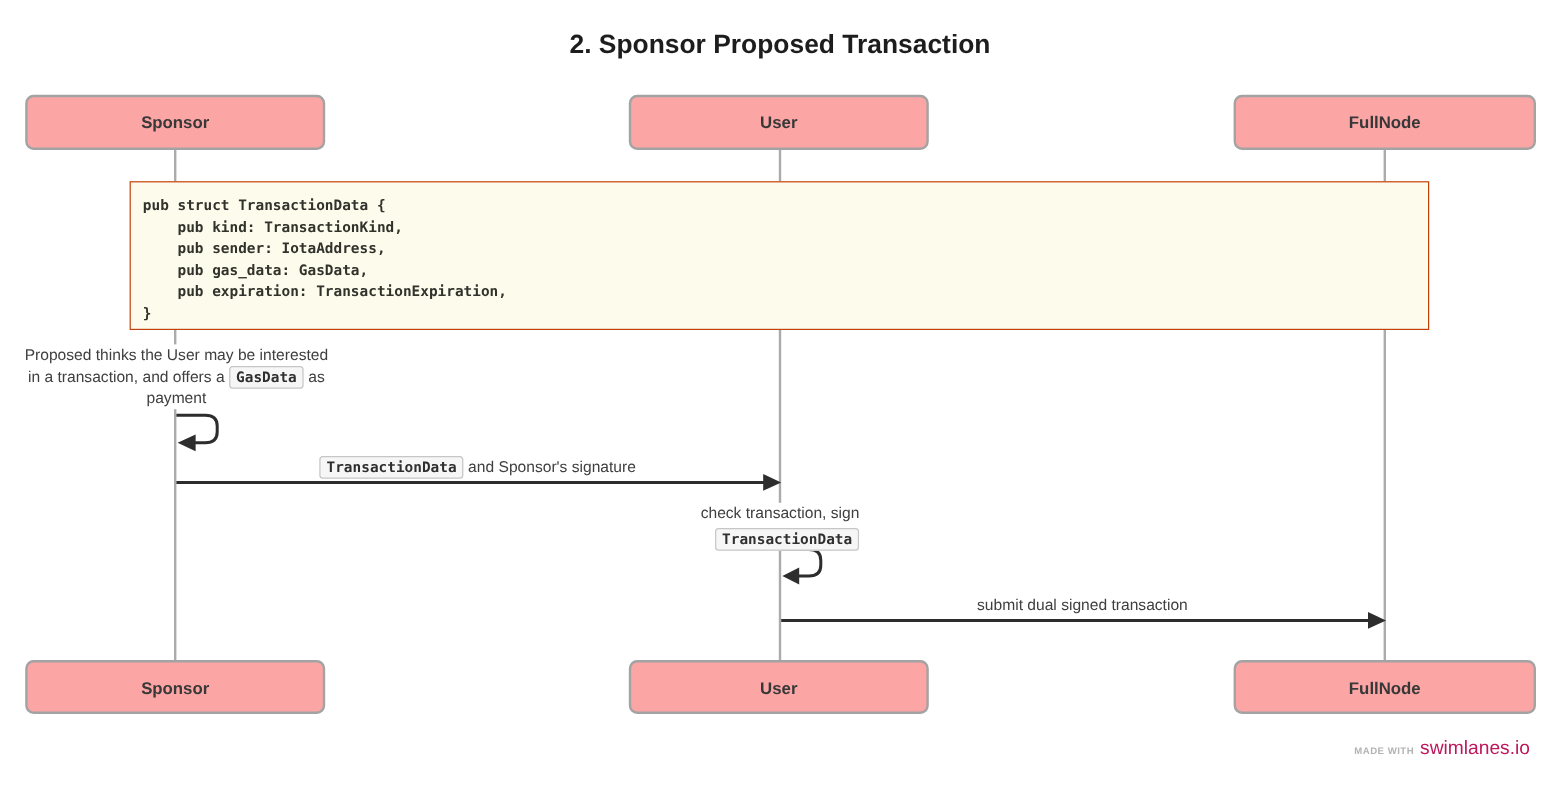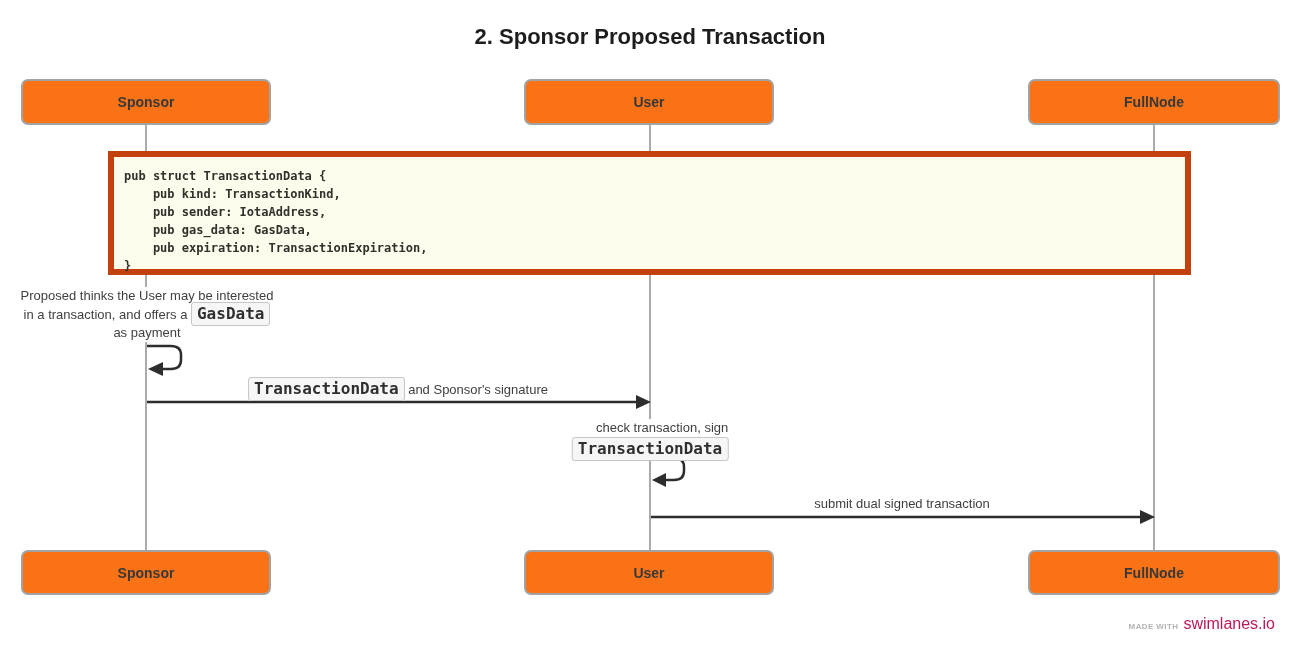--- a/index.html
+++ b/index.html
@@ -6,47 +6,47 @@
   .stage{
     position:relative;width:1300px;height:656px;background:#ffffff;overflow:hidden;
     font-family:"Liberation Sans","DejaVu Sans",sans-serif;color:#3a3a3a;
   }
   .title{
     position:absolute;left:0;top:24px;width:1300px;text-align:center;
     font-size:22px;font-weight:700;color:#1d1d1d;margin:0;
   }
   svg.wires{position:absolute;left:0;top:0;z-index:1;}
   .actor{
-    position:absolute;box-sizing:border-box;height:46px;background:#f97316;
+    position:absolute;box-sizing:border-box;height:46px;background:#fca5a5;
     border:2px solid #a3a3a3;border-radius:7px;z-index:2;
     display:flex;align-items:center;justify-content:center;
     font-size:14px;font-weight:700;color:#383838;
   }
   .actor.bottom{height:45px;}
   .code-note{
     position:absolute;left:108px;top:151px;width:1083px;height:124px;
-    box-sizing:border-box;background:#fdfbec;border:6px solid #c2410c;z-index:2;
+    box-sizing:border-box;background:#fdfbec;border:1px solid #c2410c;z-index:2;
   }
   .code-note pre{
     margin:0;padding:10px 0 0 10px;
     font-family:"DejaVu Sans Mono","Liberation Mono",monospace;
     font-size:12px;line-height:18px;font-weight:600;color:#32322c;white-space:pre;
   }
   .note{
     position:absolute;z-index:2;background:#ffffff;text-align:center;
     font-size:13px;line-height:18px;color:#3f3f3f;
   }
   .msg-label{
     position:absolute;z-index:2;background:#ffffff;white-space:nowrap;
     font-size:13px;line-height:18px;color:#3f3f3f;padding:0 3px;
   }
   .center-x{transform:translateX(-50%);}
   code.chip{
     font-family:"DejaVu Sans Mono","Liberation Mono",monospace;
-    font-size:16px;font-weight:600;color:#2f2f2f;
+    font-size:12px;font-weight:600;color:#2f2f2f;
     background:#f6f6f6;border:1px solid #c6c6c6;border-radius:3px;
     padding:1px 5px 2px 5px;white-space:nowrap;
   }
   .self-label{text-align:right;}
   .self-label .line2{margin-top:3px;}
   .footer{
     position:absolute;right:25px;top:615px;z-index:2;
     display:flex;align-items:baseline;gap:5px;white-space:nowrap;
   }
   .footer .madewith{

